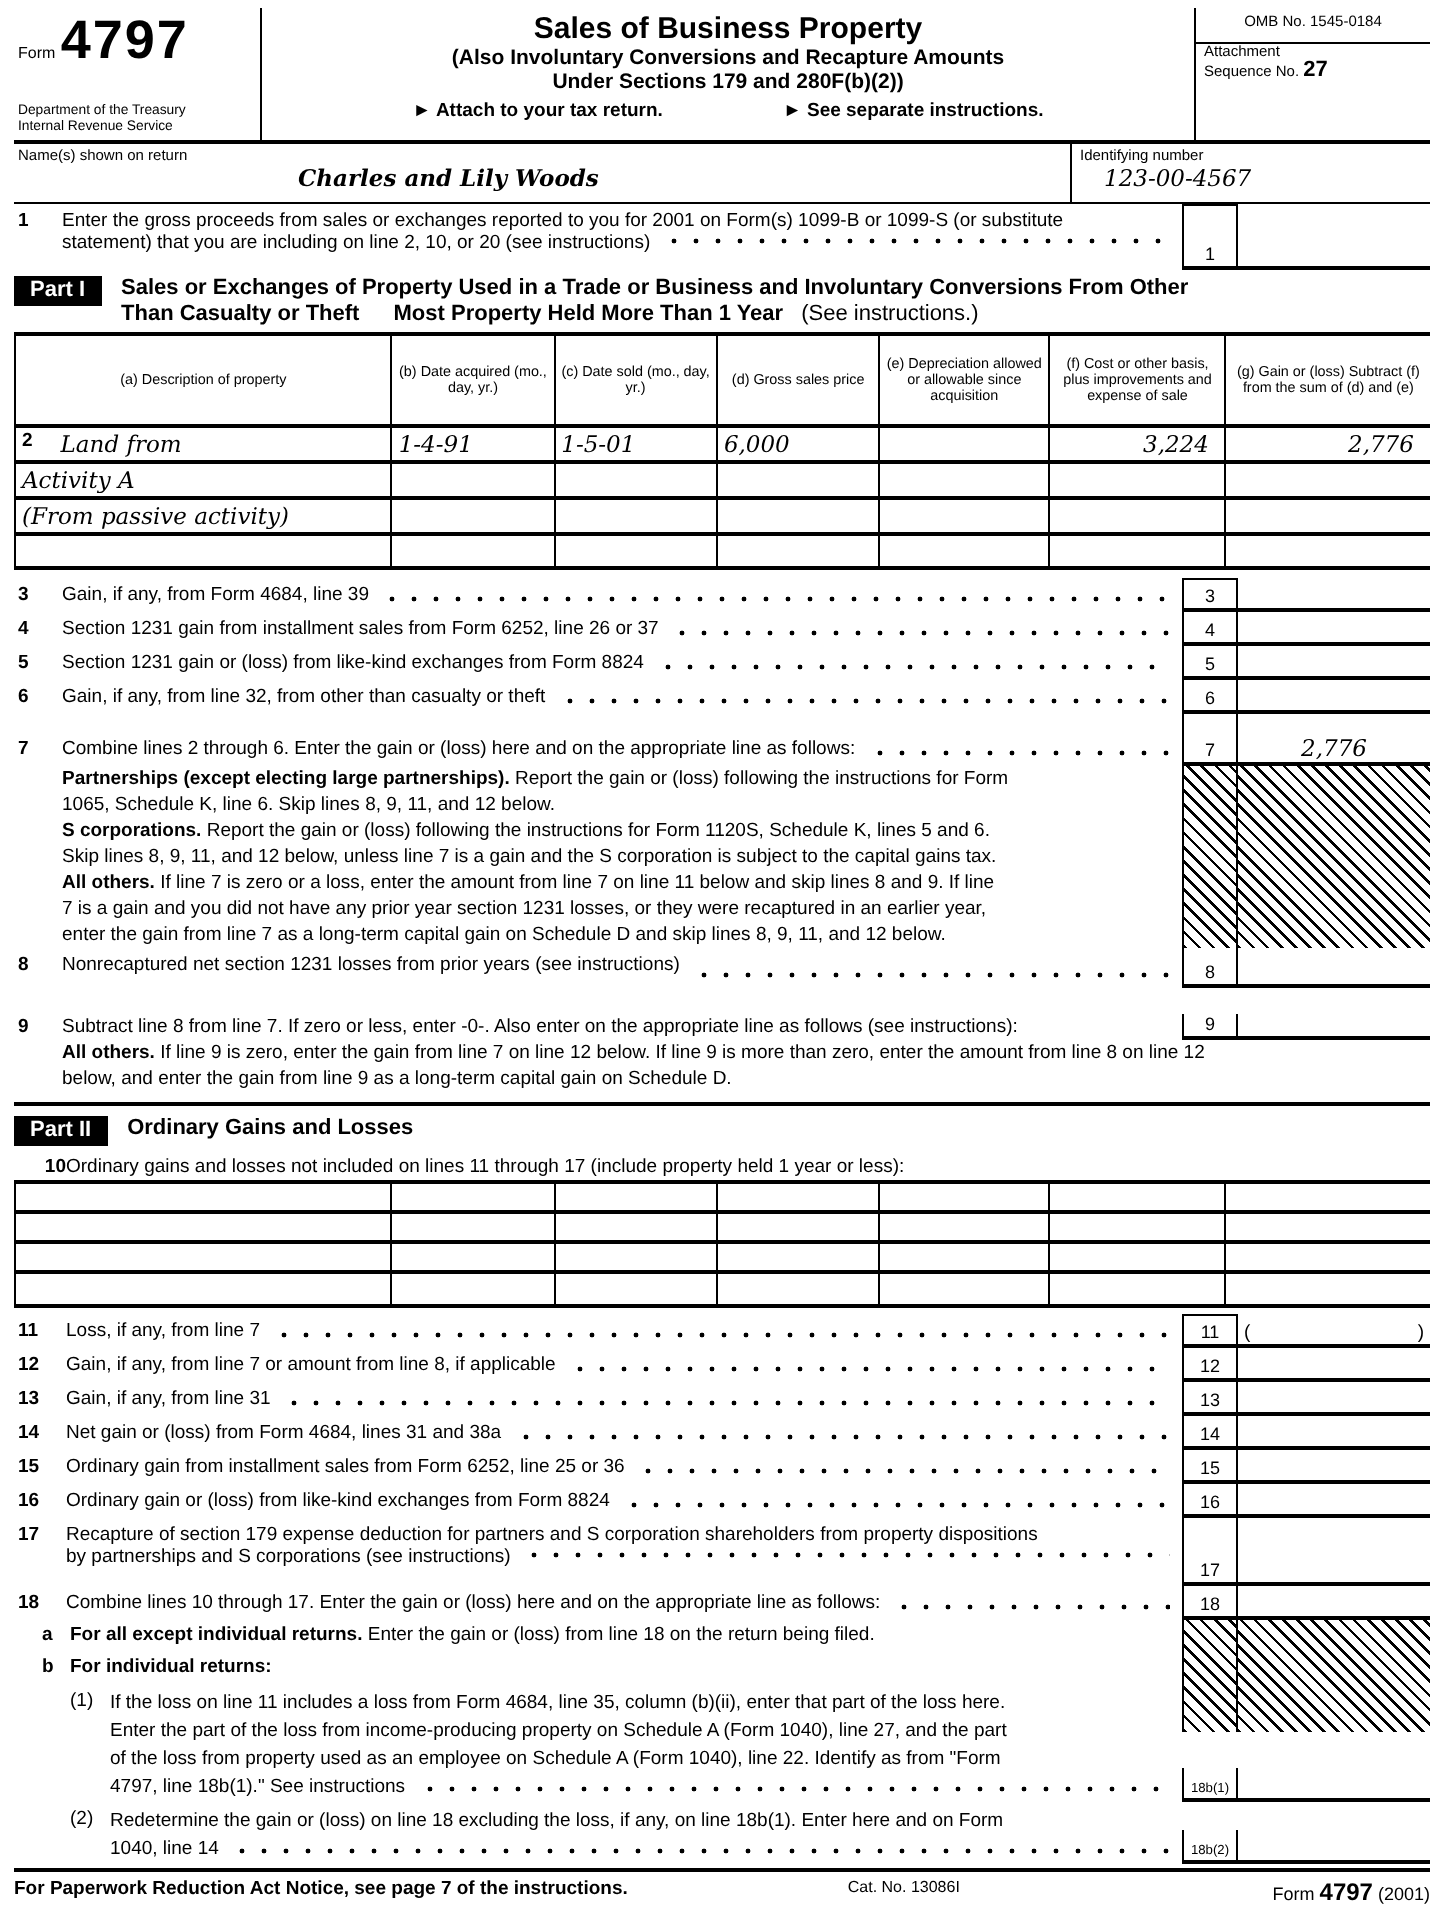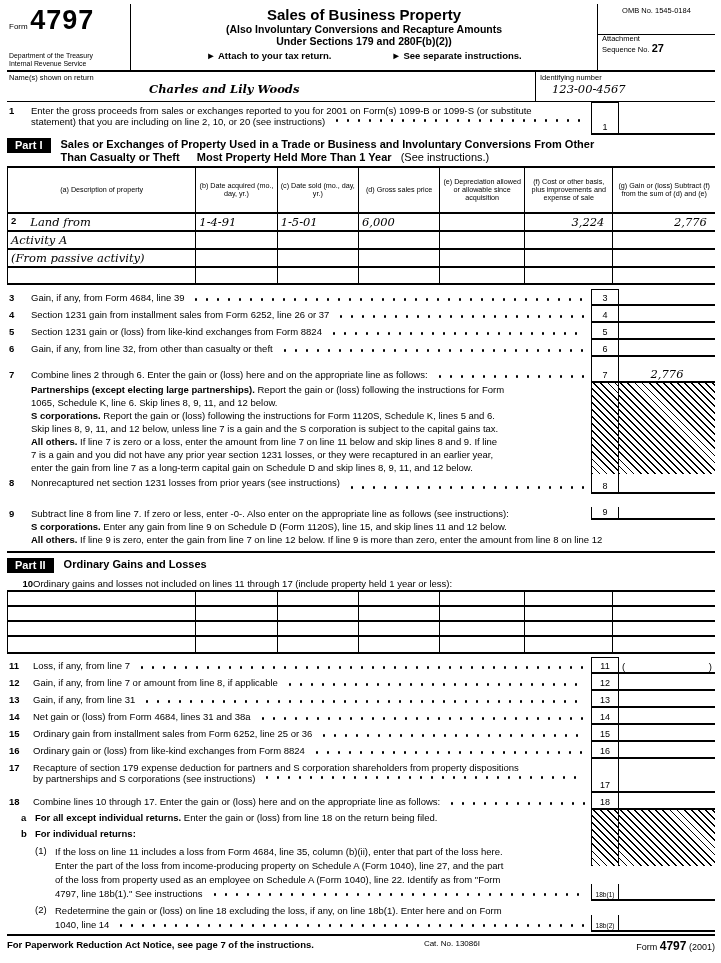--- a/index.html
+++ b/index.html
@@ -15,21 +15,21 @@
   .hdr { display:flex; border-bottom:2.5px solid #000; height:68px; }
   .hdr-left { width:124px; border-right:1.5px solid #000; padding:4px 2px 2px 2px; display:flex; flex-direction:column; justify-content:space-between; }
   .form-lbl { font-size:8px; }
   .form-num-big { font-size:27px; font-weight:bold; letter-spacing:1px; line-height:24px; }
   .dept { font-size:6.9px; line-height:8px; }
   .hdr-center { flex:1; text-align:center; padding-top:2px; }
   .main-title { font-size:15px; font-weight:bold; line-height:17px; }
   .sub-title { font-size:10.5px; font-weight:bold; line-height:12px; }
   .notes { display:flex; justify-content:center; gap:60px; font-size:9.5px; margin-top:3px; font-weight:bold;}
   .hdr-right { width:118px; border-left:1.5px solid #000; text-align:center; display:flex; flex-direction:column; }
-  .omb { font-size:7.5px; border-bottom:1.2px solid #000; padding:2px 0 19px; }
+  .omb { font-size:7.5px; border-bottom:1.2px solid #000; padding:2px 0 6px; }
   .year { font-size:25px; font-weight:bold; line-height:25px; letter-spacing:1px; margin-top:1px;}
   .yr-outline { color:#fff; text-shadow:-1.2px -1.2px 0 #000,1.2px -1.2px 0 #000,-1.2px 1.2px 0 #000,1.2px 1.2px 0 #000,0 -1.4px 0 #000,0 1.4px 0 #000,-1.4px 0 0 #000,1.4px 0 0 #000; }
   .attach-seq { font-size:7.5px; text-align:left; padding-left:4px; line-height:8.5px; }
   .seq-num { font-size:11px; font-weight:bold; }
 
   
   .name-row { display:flex; height:30px; border-bottom:1.5px solid #000; }
   .name-left { flex:1; padding:1px 2px; }
   .lab { font-size:7.5px; }
   .hw { font-family:"DejaVu Serif", serif; font-style:italic; font-size:11.5px; }
@@ -285,22 +285,22 @@
       <div class="amtbox hw"></div>
     </div>
     <div class="lrow" style="min-height:26px; align-items:flex-end;">
       <div class="lno" style="align-self:flex-end; padding-bottom:1px;">9</div>
       <div class="ltext" style="align-self:flex-end; padding-bottom:1px;">Subtract line 8 from line 7. If zero or less, enter -0-. Also enter on the appropriate line as follows (see instructions):</div>
       <div class="grow"></div>
       <div class="numbox">9</div>
       <div class="amtbox hw"></div>
     </div>
     <div class="para">
-      <div><b>S corporations.</b><span> Enter any gain from line 9 on Schedule D (Form 1120S), line 15, and skip lines 11 and 12 below.</span></div>
       <div><b>All others.</b><span> If line 9 is zero, enter the gain from line 7 on line 12 below. If line 9 is more than zero, enter the amount from line 8 on line 12</span></div>
+      <div>below, and enter the gain from line 9 as a long-term capital gain on Schedule D.</div>
     </div>
   </div>
 
   <div class="part-head thick-top" style="margin-top:5px; padding-top:5px;">
     <span class="badge">Part II</span>
     <div class="part-title">Ordinary Gains and Losses</div>
   </div>
 
   <div class="lrow" style="min-height:15px;text-align:right;">
     <div class="lno" style="width:26px;">10</div>

